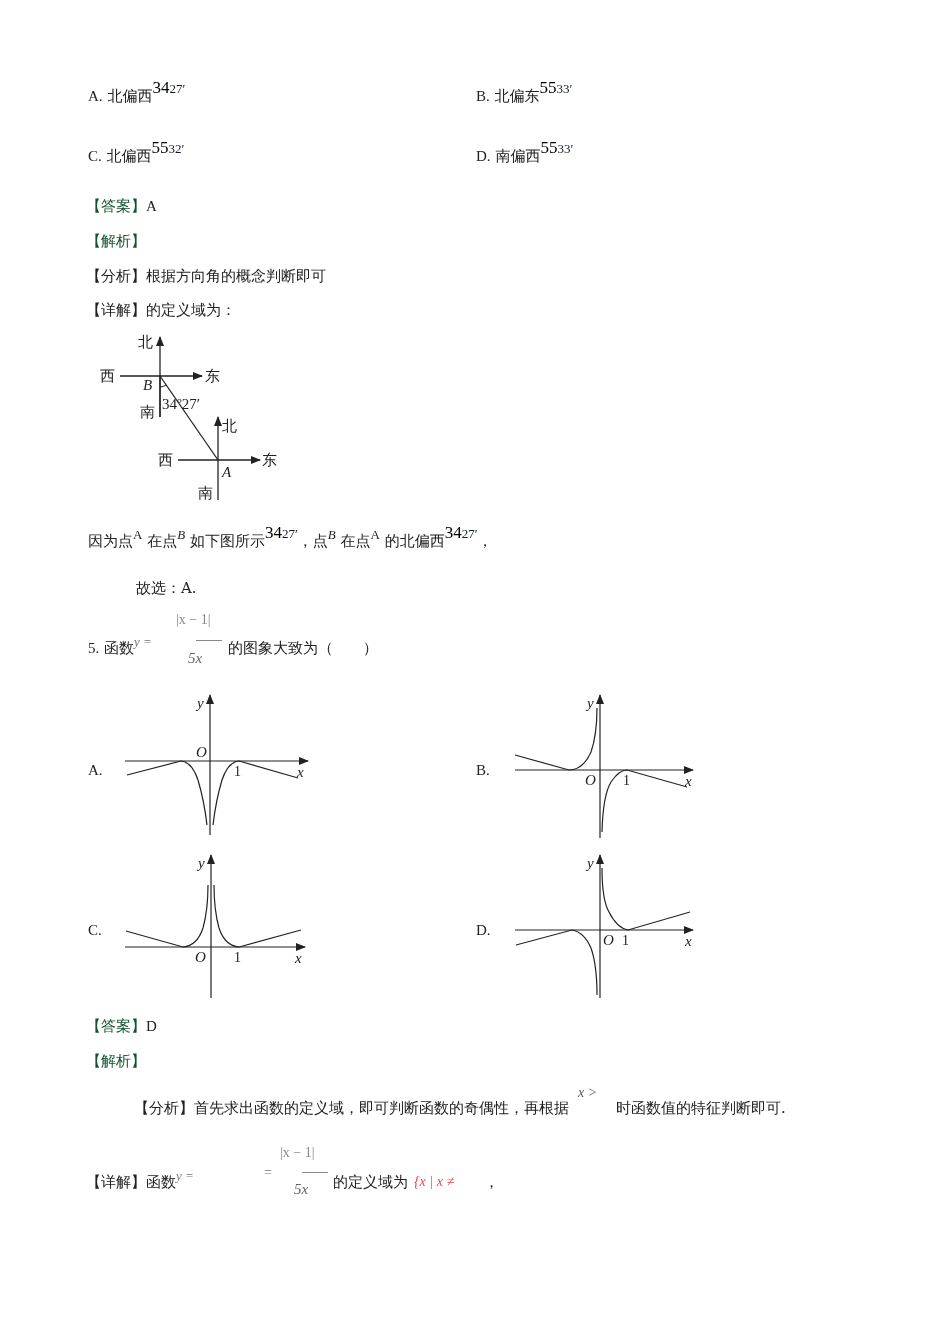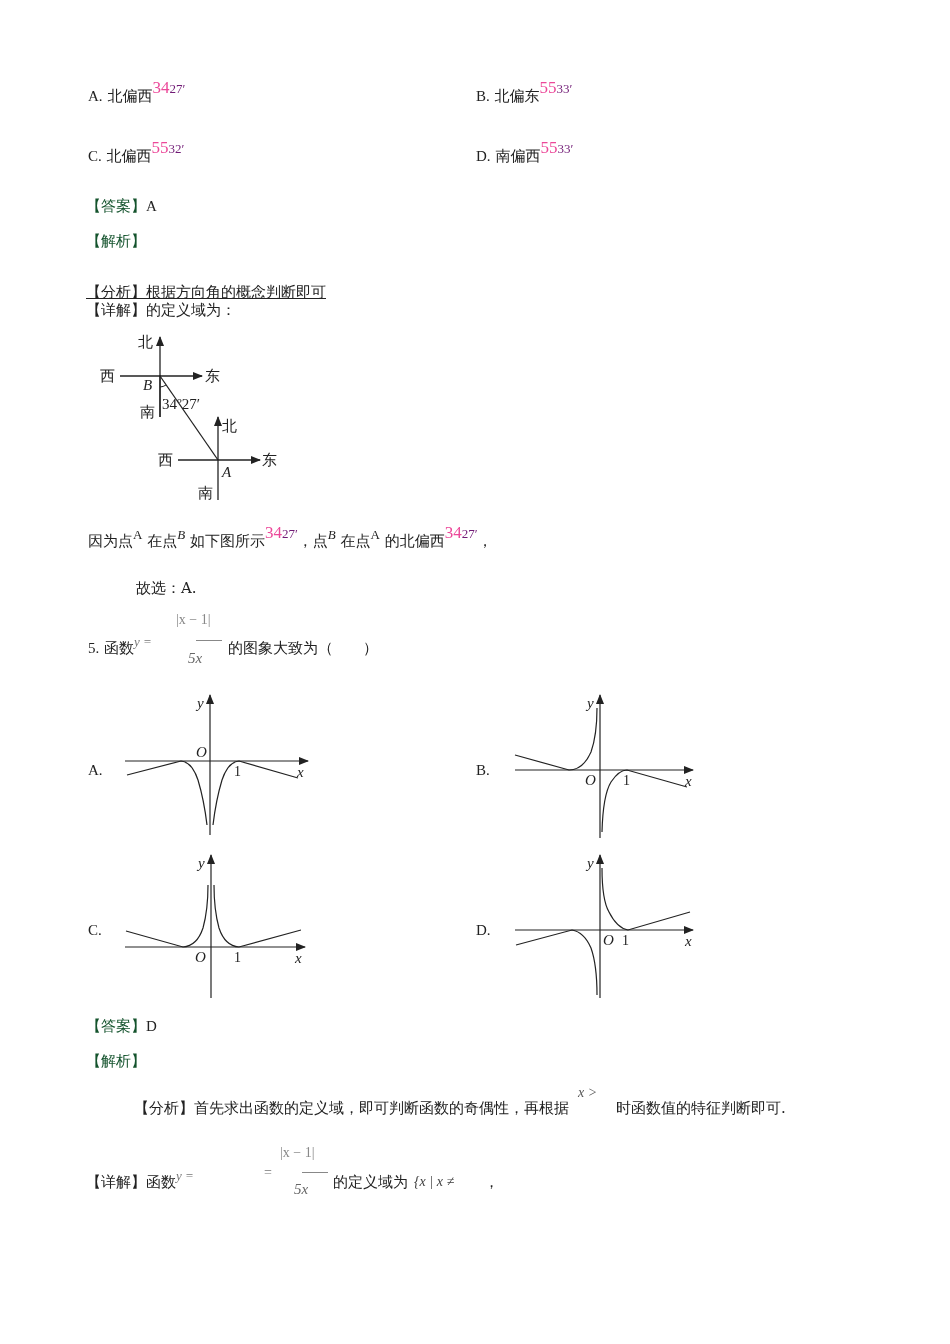--- a/index.html
+++ b/index.html
@@ -2,22 +2,22 @@
 <html><head>
 <meta charset="utf-8">
 <style>
   html, body { margin: 0; padding: 0; background: #ffffff; }
   body { width: 950px; height: 1344px; position: relative; overflow: hidden;
          font-family: "DejaVu Serif", "Liberation Serif", serif; color: #222; }
   .abs { position: absolute; white-space: nowrap; }
   .txt { font-size: 15px; line-height: 20px; }
   .lat { font-family: "Liberation Serif", serif; }
   .blue { color: #14532d; }
-  .sup { font-family: "Liberation Serif", serif; font-size: 17px; color: #ec4899; position: relative; top: -8px; }
-  .supfaint { color: #701a75; font-size: 13px; }
+  .sup { font-family: "Liberation Serif", serif; font-size: 17px; color: #000000; position: relative; top: -8px; }
+  .supfaint { color: #0f172a; font-size: 13px; }
   .ital { font-style: italic; font-family: "Liberation Serif", serif; }
   .small-sup { font-size: 13px; position: relative; top: -7px; font-family: "Liberation Serif", serif; }
   .frac { position: absolute; font-family: "Liberation Serif", serif; color: #444; text-align: right; }
   svg text { font-family: "Liberation Serif", serif; }
 </style>
 </head>
 <body>
 
 <div class="abs txt" style="left:88px; top:86px;">
   <span class="lat">A.</span>
@@ -33,21 +33,21 @@
 </div>
 <div class="abs txt" style="left:476px; top:146px;">
   <span class="lat">D.</span>
   <span>南偏西</span><span class="sup">55</span><span class="sup supfaint">33′</span>
 </div>
 
 <div class="abs txt" style="left:86px; top:196px;">
   <span class="blue">【答案】</span><span class="lat">A</span>
 </div>
 <div class="abs txt blue" style="left:86px; top:231px;">【解析】</div>
-<div class="abs txt" style="left:86px; top:282px;text-decoration:underline;">
+<div class="abs txt" style="left:86px; top:266px;">
   <span>【分析】</span><span>根据方向角的概念判断即可</span>
 </div>
 <div class="abs txt" style="left:86px; top:300px;">
   <span>【详解】</span><span>的定义域为：</span>
 </div>
 
 <svg class="abs" style="left:90px; top:325px;" width="220" height="185" viewBox="0 0 220 185">
   <defs>
     <marker id="arr" markerWidth="10" markerHeight="8" refX="9" refY="4" orient="auto" markerUnits="userSpaceOnUse">
       <path d="M0,0 L10,4 L0,8 Z" fill="#222"></path>
@@ -160,14 +160,14 @@
 <div class="abs txt" style="left:616px; top:1098px;">时函数值的特征判断即可.</div>
 
 <div class="abs txt" style="left:86px; top:1172px;">
   <span>【详解】</span><span>函数</span><span class="small-sup ital" style="color:#777;">y =</span>
 </div>
 <div class="abs" style="left:264px; top:1165px; font-size:14px; color:#777; font-family:'Liberation Serif',serif;">=</div>
 <div class="frac" style="left:280px; top:1145px; font-size:14px; color:#888;">|x − 1|</div>
 <div class="abs" style="left:302px; top:1172px; width:26px; border-top:1px solid #888;"></div>
 <div class="frac" style="left:294px; top:1181px; font-size:15px; font-style:italic; color:#666;">5x</div>
 <div class="abs txt" style="left:333px; top:1172px;">的定义域为</div>
-<div class="abs ital" style="left:414px; top:1174px; font-size:14px; color:#404040;">{x | x ≠</div>
+<div class="abs ital" style="left:414px; top:1174px; font-size:14px; color:#ef4444;">{x | x ≠</div>
 <div class="abs txt" style="left:484px; top:1172px;">，</div>
 
 </body></html>

